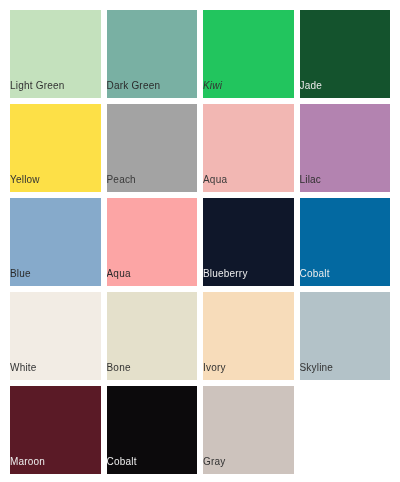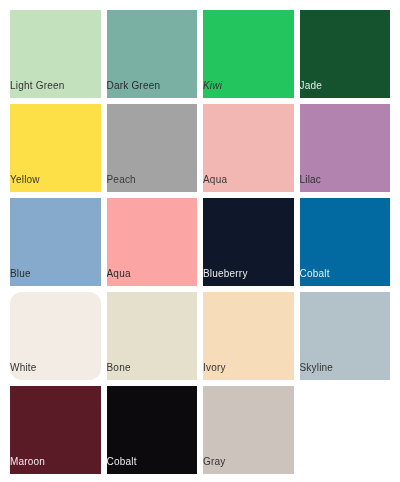--- a/index.html
+++ b/index.html
@@ -84,21 +84,21 @@
   <div class="swatch" style="background-color: #fca5a5;">
     <span class="swatch-label" style="color: rgb(43, 43, 43);">Aqua</span>
   </div>
   <div class="swatch" style="background-color: #0f172a; padding-left: 44px;">
     <span class="swatch-label" style="color: rgb(236, 236, 236);">Blueberry</span>
   </div>
   <div class="swatch" style="background-color: #0369a1;">
     <span class="swatch-label" style="color: rgb(236, 236, 236);">Cobalt</span>
   </div>
 
-  <div class="swatch" style="background-color: rgb(242, 236, 228); border-radius: 12px;">
+  <div class="swatch" style="background-color: rgb(242, 236, 228);">
     <span class="swatch-label" style="color: rgb(51, 51, 51);">White</span>
   </div>
   <div class="swatch" style="background-color: rgb(228, 224, 203);">
     <span class="swatch-label" style="color: rgb(51, 51, 51);">Bone</span>
   </div>
   <div class="swatch" style="background-color: rgb(247, 220, 186);">
     <span class="swatch-label" style="color: rgb(51, 51, 51);">Ivory</span>
   </div>
   <div class="swatch" style="background-color: rgb(179, 194, 200);">
     <span class="swatch-label" style="color: rgb(51, 51, 51);">Skyline</span>

